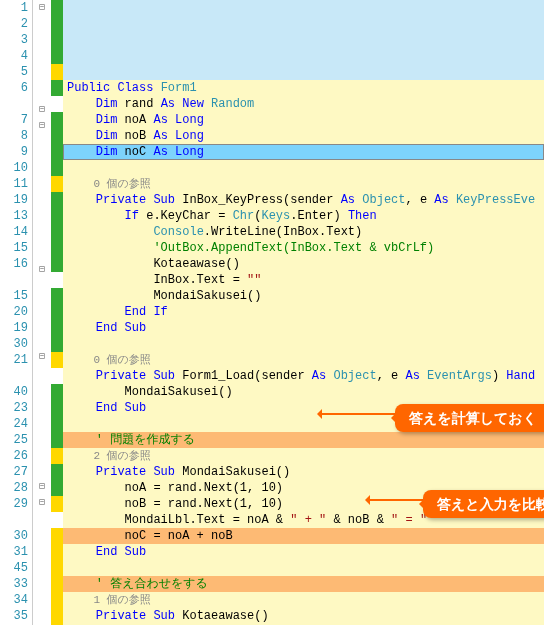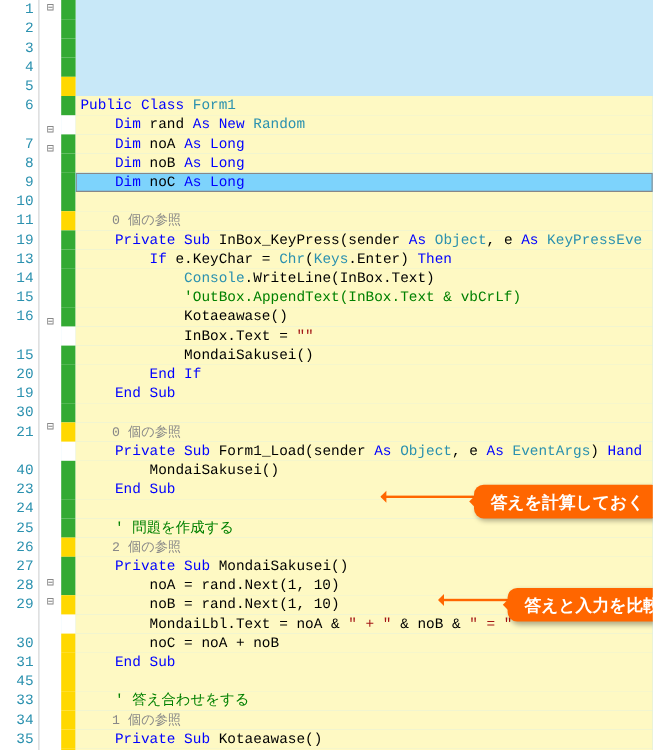--- a/index.html
+++ b/index.html
@@ -8,21 +8,21 @@
 .markers{width:18px;background:#fff;display:flex;flex-direction:column;line-height:16px}
 .margin{width:12px;background:#fff;line-height:16px}
 .code{flex:1;line-height:16px;white-space:pre;position:relative}
 .ln{height:16px}
 .mk{height:16px;text-align:center;color:#888;font-size:10px}
 .mg{height:16px}
 .mg.y{background:#ffd800}
 .mg.g{background:#3a3}
 .cd{height:16px;padding-left:4px}
 .cd.hl{background:#fef9c3}
-.cd.wh{background:#fef9c3}
+.cd.wh{background:#fdba74}
 .kw{color:#0000ff}
 .tp{color:#2b91af}
 .st{color:#a31515}
 .cm{color:#008000}
 .mt{color:#000}
 .ref{color:#888;font-size:11px}
 .callout{position:absolute;background:#ff6600;color:#fff;padding:6px 14px;border-radius:8px;font-family:'Meiryo',sans-serif;font-size:14px;font-weight:bold;box-shadow:2px 2px 4px rgba(0,0,0,0.3)}
 .callout::before{content:'';position:absolute;left:-12px;top:50%;transform:translateY(-50%);border:8px solid transparent;border-right-color:#ff6600}
 .arrow{position:absolute;height:2px;background:#ff6600}
 .arrow::before{content:'';position:absolute;left:-6px;top:-4px;border:5px solid transparent;border-right-color:#ff6600}

